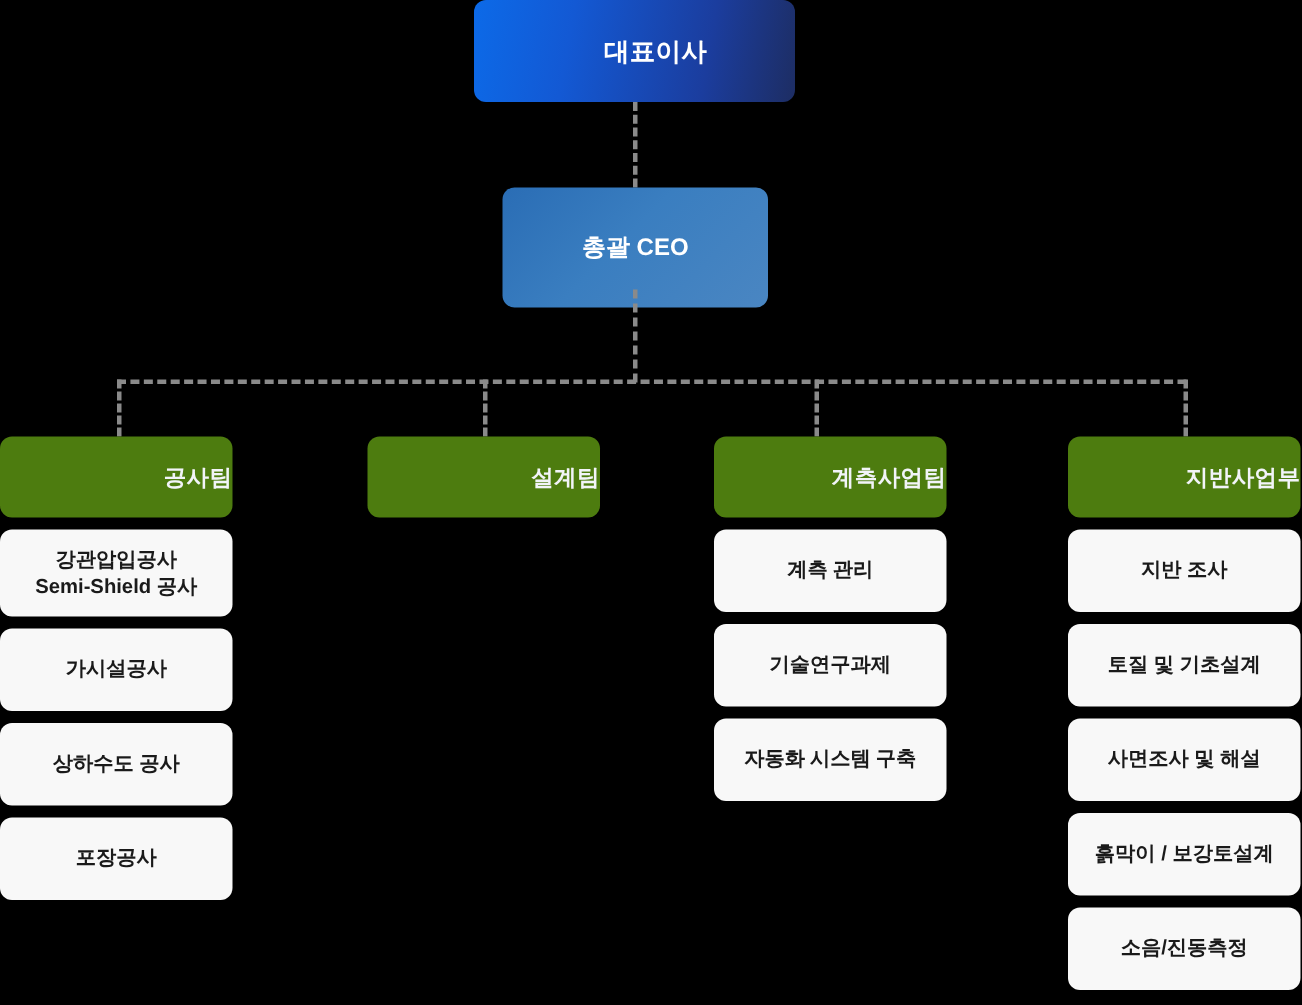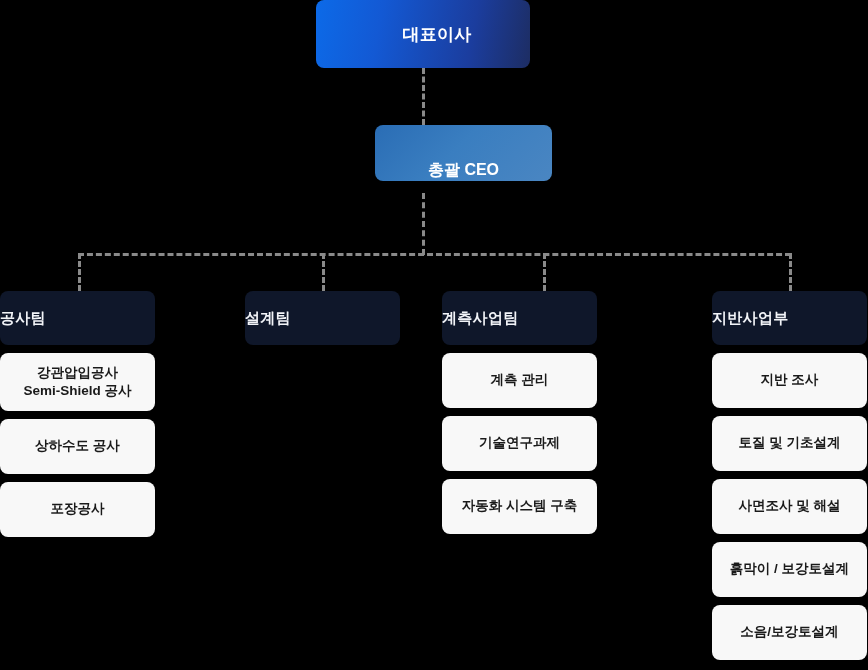--- a/index.html
+++ b/index.html
@@ -41,30 +41,29 @@
     font-weight: bold;
     letter-spacing: 0.2px;
     padding-left: 28px;
   }
 
   .node-ceo-general {
     position: absolute;
     left: 335px;
     top: 125px;
     width: 177px;
-    height: 56px;
+    height: 80px;
     border-radius: 8px;
     background: linear-gradient(135deg, #2a6db5 0%, #3a7ec0 45%, #4a86c2 100%);
     display: flex;
-    align-items: flex-end;
+    align-items: center;
     justify-content: center;
     color: #ffffff;
     font-size: 16px;
     font-weight: bold;
-    margin-left: 40px;
   }
 
   .v-dash {
     position: absolute;
     width: 0;
     border-left: 3px dashed #8a8a8a;
   }
 
   .h-dash {
     position: absolute;
@@ -93,24 +92,24 @@
   .col {
     position: absolute;
     top: 0;
     width: 155px;
   }
 
   .dept-header {
     width: 100%;
     height: 54px;
     border-radius: 8px;
-    background: #0f172a;
-    display: flex;
-    align-items: center;
-    justify-content: flex-start;
+    background: #4d7c0f;
+    display: flex;
+    align-items: center;
+    justify-content: flex-end;
     color: #f2f4f8;
     font-size: 15px;
     font-weight: bold;
     letter-spacing: 0.3px;
   }
 
   .items {
     margin-top: 8px;
     display: flex;
     flex-direction: column;
@@ -160,49 +159,50 @@
   <div class="v-dash drop" style="left:789px;"></div>
 
   <div class="columns">
 
     <div class="col" style="left:0px;">
       <div class="dept-header">
         <span>공사팀</span>
       </div>
       <div class="items">
         <div class="item-card two-line">강관압입공사<br>Semi-Shield  공사</div>
+        <div class="item-card">가시설공사</div>
         <div class="item-card">상하수도 공사</div>
         <div class="item-card">포장공사</div>
       </div>
     </div>
 
     <div class="col" style="left:245px;">
       <div class="dept-header">
         <span>설계팀</span>
       </div>
     </div>
 
-    <div class="col" style="left:442px;">
+    <div class="col" style="left:476px;font-family:Liberation Serif, serif;">
       <div class="dept-header">
         <span>계측사업팀</span>
       </div>
       <div class="items">
         <div class="item-card">계측 관리</div>
         <div class="item-card">기술연구과제</div>
         <div class="item-card">자동화 시스템 구축</div>
       </div>
     </div>
 
     <div class="col" style="left:712px;">
       <div class="dept-header">
         <span>지반사업부</span>
       </div>
       <div class="items">
         <div class="item-card">지반 조사</div>
         <div class="item-card">토질 및 기초설계</div>
         <div class="item-card">사면조사 및 해설</div>
         <div class="item-card">흙막이 / 보강토설계</div>
-        <div class="item-card">소음/보강토설계</div>
+        <div class="item-card">소음/진동측정</div>
       </div>
     </div>
 
   </div>
 </div>
 
 </body></html>

